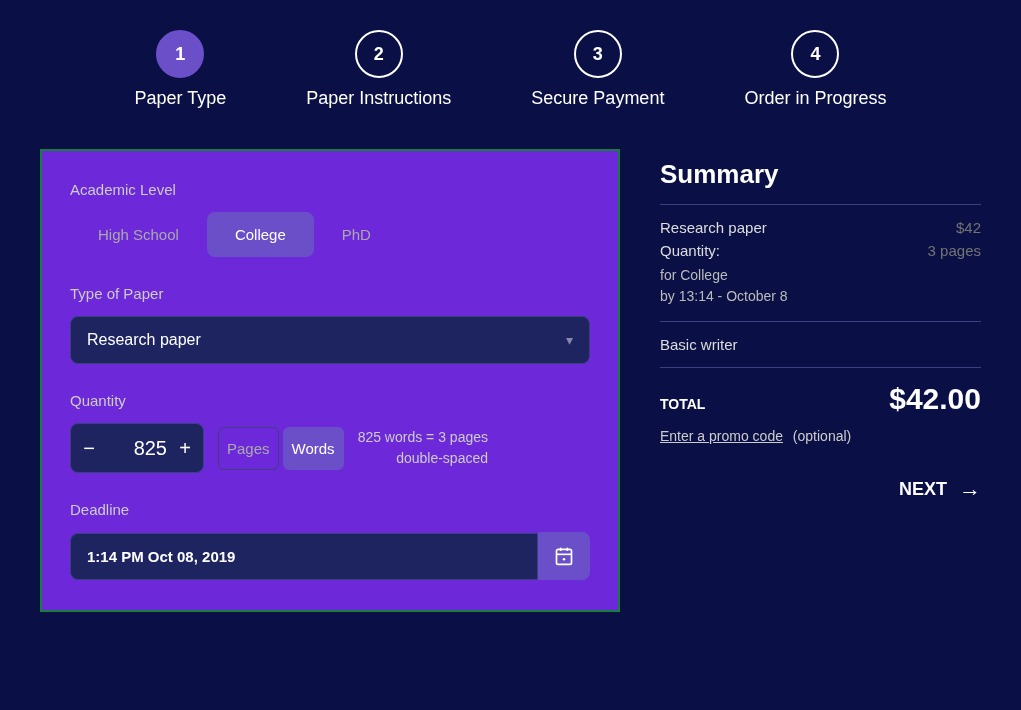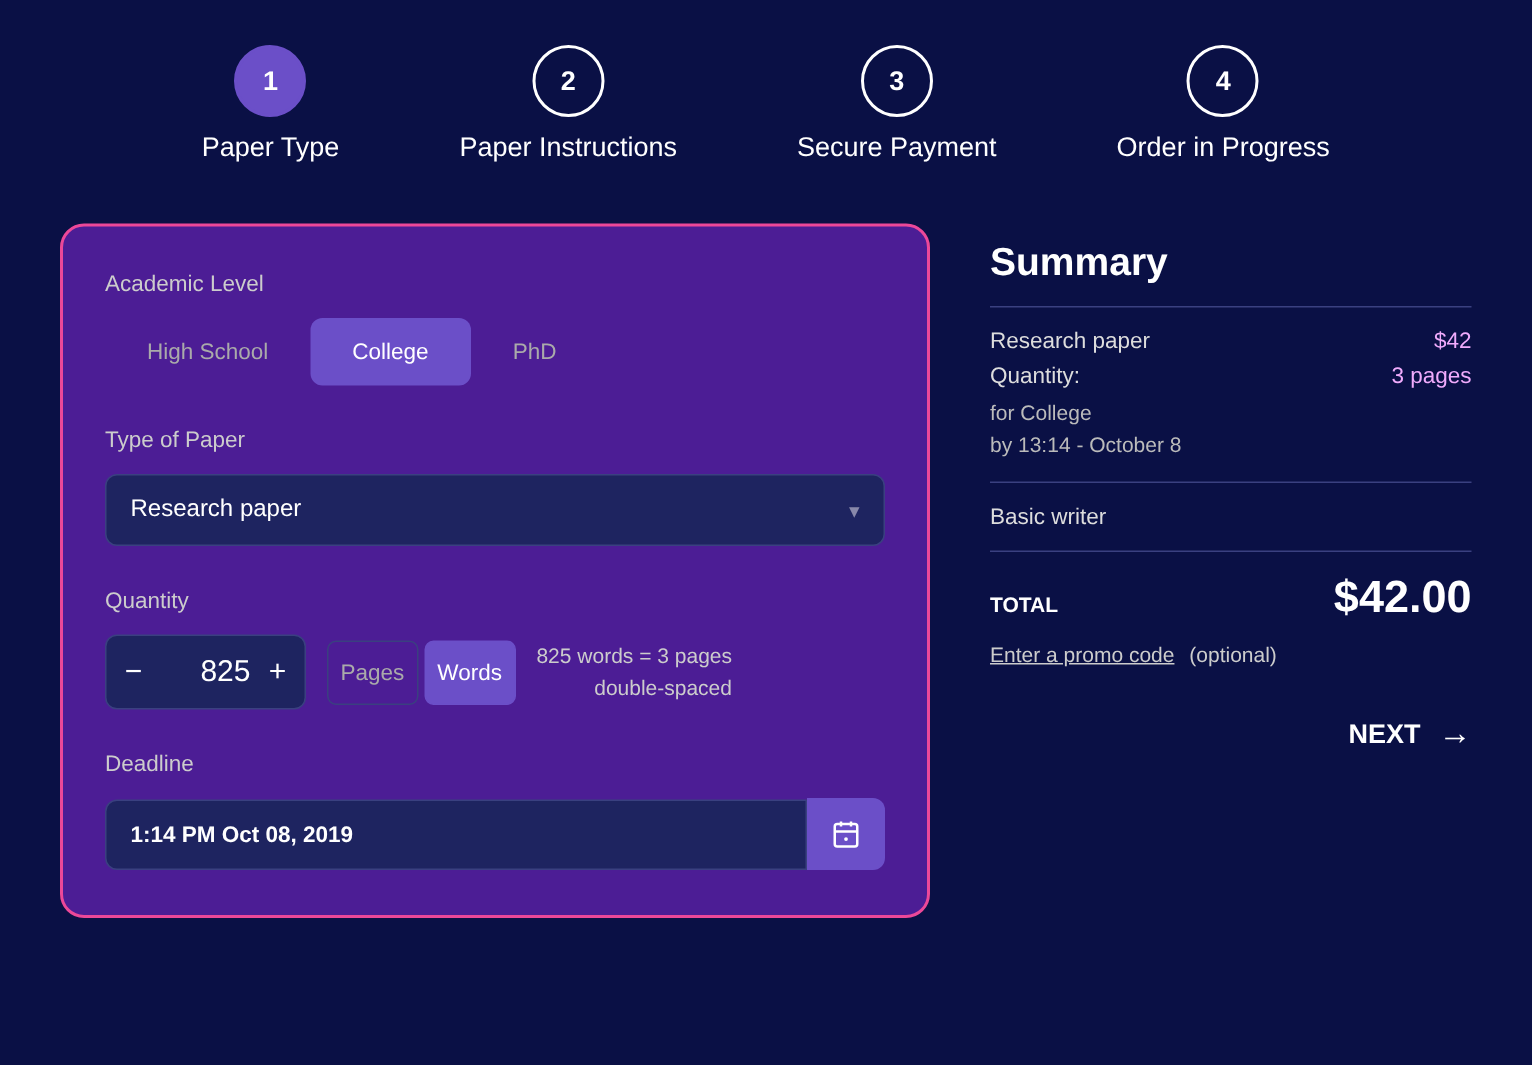--- a/index.html
+++ b/index.html
@@ -51,23 +51,23 @@
     
     .main-layout {
       display: flex;
       gap: 30px;
       padding: 20px 40px 30px 40px;
       align-items: flex-start;
     }
 
     
     .form-card {
-      background-color: #4c1d95;
-      border: 2px solid #ec4899;
-      border-radius: 16px;
+      background-color: #6d28d9;
+      border: 2px solid #15803d;
+      border-radius: 0;
       padding: 30px 28px;
       flex: 0 0 580px;
       width: 580px;
     }
 
     .section-label {
       font-size: 15px;
       color: #ccc;
       margin-bottom: 14px;
     }
@@ -224,21 +224,21 @@
       justify-content: space-between;
       align-items: baseline;
       margin-bottom: 6px;
     }
     .summary-row .label {
       font-size: 15px;
       color: #ddd;
     }
     .summary-row .value {
       font-size: 15px;
-      color: #f0abfc;
+      color: #737373;
     }
     .summary-sub {
       font-size: 14px;
       color: #bbb;
       margin-bottom: 14px;
       line-height: 1.5;
     }
     .summary-writer {
       font-size: 15px;
       color: #ddd;

